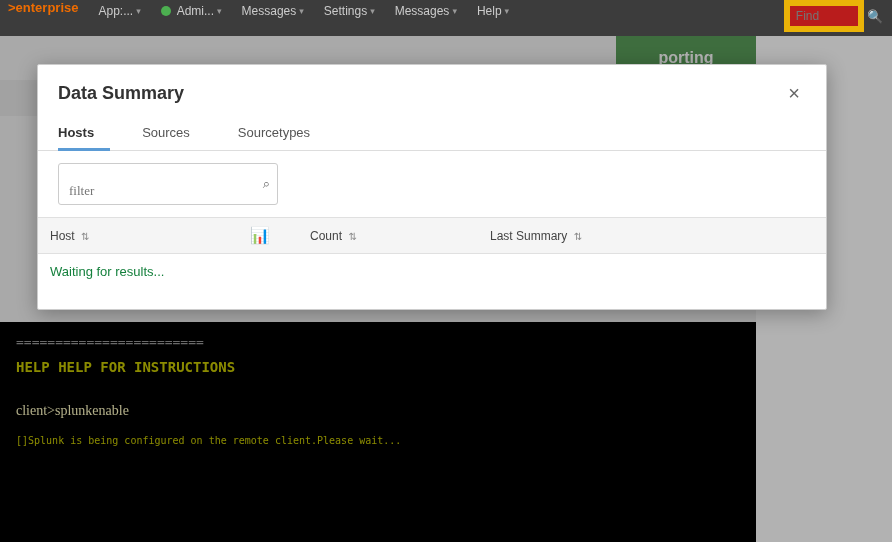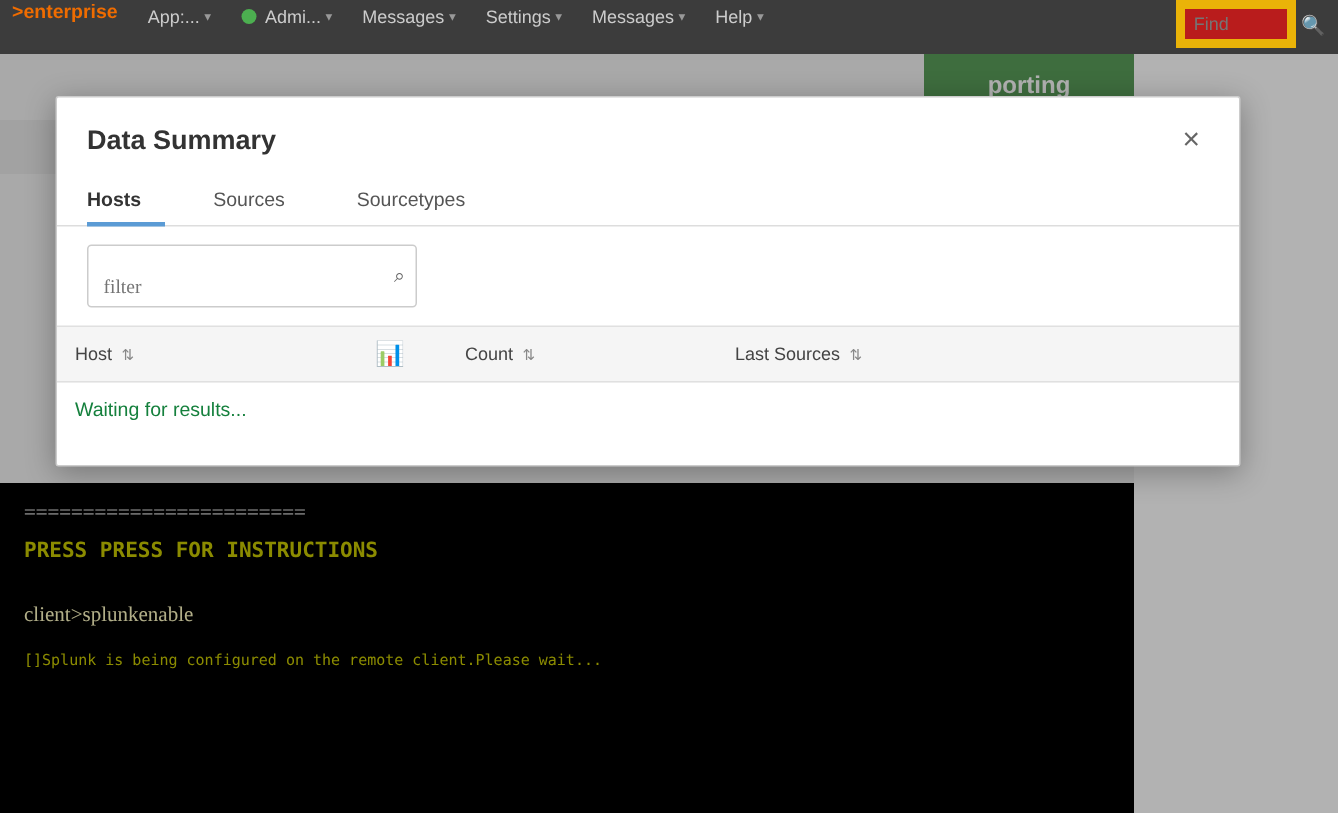--- a/index.html
+++ b/index.html
@@ -309,21 +309,21 @@
 <div class="page-bg">
 
   <div class="bg-reporting">
     <span>porting</span>
   </div>
 
   <div class="bg-search-row"></div>
 
   <div class="terminal-area">
     <div class="terminal-divider">========================</div>
-    <div class="terminal-help">PRESS PRESS FOR INSTRUCTIONS</div>
+    <div class="terminal-help">HELP HELP FOR INSTRUCTIONS</div>
     <div class="terminal-cmd">client&gt;splunkenable</div>
     <div class="terminal-info">[]Splunk is being configured on the remote client.Please wait...</div>
   </div>
 
   <div class="modal-overlay"></div>
 
   <div class="modal">
 
     <div class="modal-header">
       <span class="modal-title">Data Summary</span>
@@ -359,21 +359,21 @@
               <span class="sort-arrows">⇅</span>
             </th>
             <th class="col-chart">
               <span class="chart-icon">📊</span>
             </th>
             <th class="col-count">
               <span>Count</span>
               <span class="sort-arrows">⇅</span>
             </th>
             <th class="col-lastupdate">
-              <span>Last Sources</span>
+              <span>Last Summary</span>
               <span class="sort-arrows">⇅</span>
             </th>
           </tr>
         </thead>
         <tbody>
           <tr>
             <td colspan="4">Waiting for results...</td>
           </tr>
         </tbody>
       </table>

